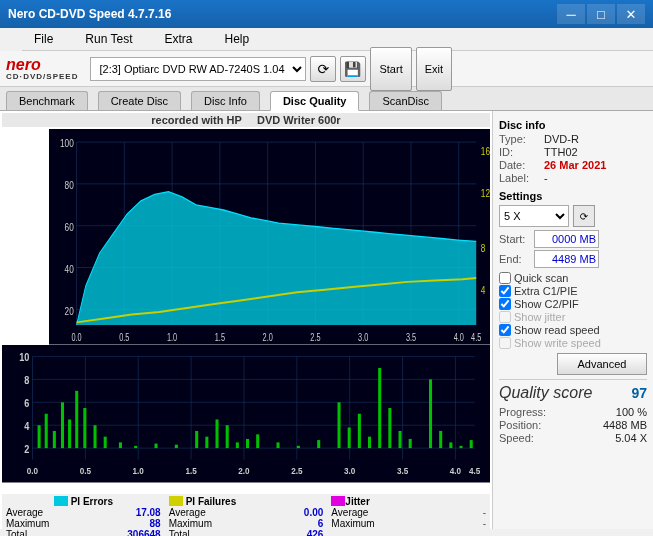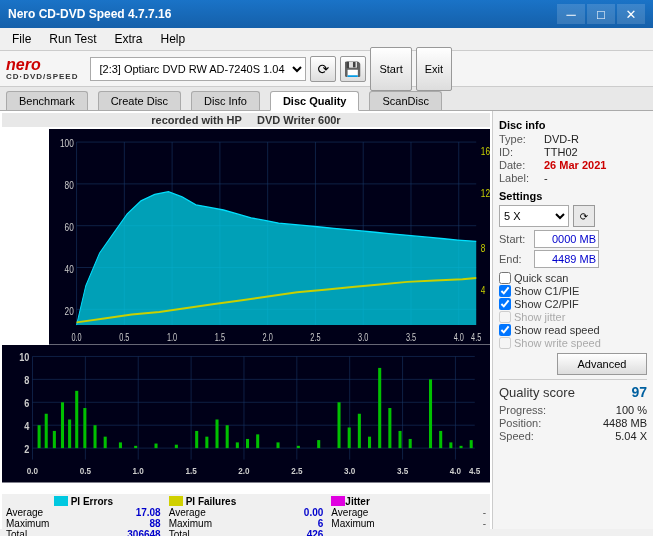--- a/index.html
+++ b/index.html
@@ -27,21 +27,22 @@
       cursor: pointer;
       display: flex; align-items: center; justify-content: center;
     }
 
     
     .menu-bar {
       background: #f0f0f0;
       border-bottom: 1px solid #ccc;
       display: flex;
       padding: 2px 4px;
-      gap: 2px;
+      gap: 16px;
+      margin-left: 22px;
     }
     .menu-item {
       padding: 2px 8px;
       cursor: pointer;
       font-size: 12px;
       border-radius: 2px;
     }
 
     
     .toolbar {
@@ -186,21 +187,21 @@
       background: linear-gradient(to bottom, #fff, #ddd);
       border: 1px solid #999;
       cursor: pointer; font-size: 11px;
       margin: 4px 0;
       display: block;
     }
     .quality-score-row {
       display: flex; align-items: center; justify-content: space-between;
       margin-top: 4px; padding-top: 4px; border-top: 1px solid #ccc;
     }
-    .quality-score-label { font-size: 13px; color: #333; }
+    .quality-score-label { font-size: 16px; color: #333; font-style: italic; }
     .quality-score-value { font-size: 14px; font-weight: bold; color: #0060a0; }
 
     .progress-section { margin-top: 4px; }
     .progress-row { display: flex; justify-content: space-between; margin: 1px 0; }
     .progress-label { color: #555; }
     .progress-value { color: #222; font-weight: 500; }
   </style>
 </head>
 <body>
 
@@ -476,21 +477,21 @@
       <input class="mb-input" type="text" value="4489 MB" style="">
     </div>
 
     <div style="margin-top:4px;">
       <div class="checkbox-row">
         <input type="checkbox" style="">
         <label>Quick scan</label>
       </div>
       <div class="checkbox-row">
         <input type="checkbox" checked="" style="">
-        <label>Show C1/PIE</label>
+        <label>Extra C1/PIE</label>
       </div>
       <div class="checkbox-row">
         <input type="checkbox" checked="" style="">
         <label>Show C2/PIF</label>
       </div>
       <div class="checkbox-row disabled">
         <input type="checkbox" disabled="" style="">
         <label>Show jitter</label>
       </div>
       <div class="checkbox-row">

